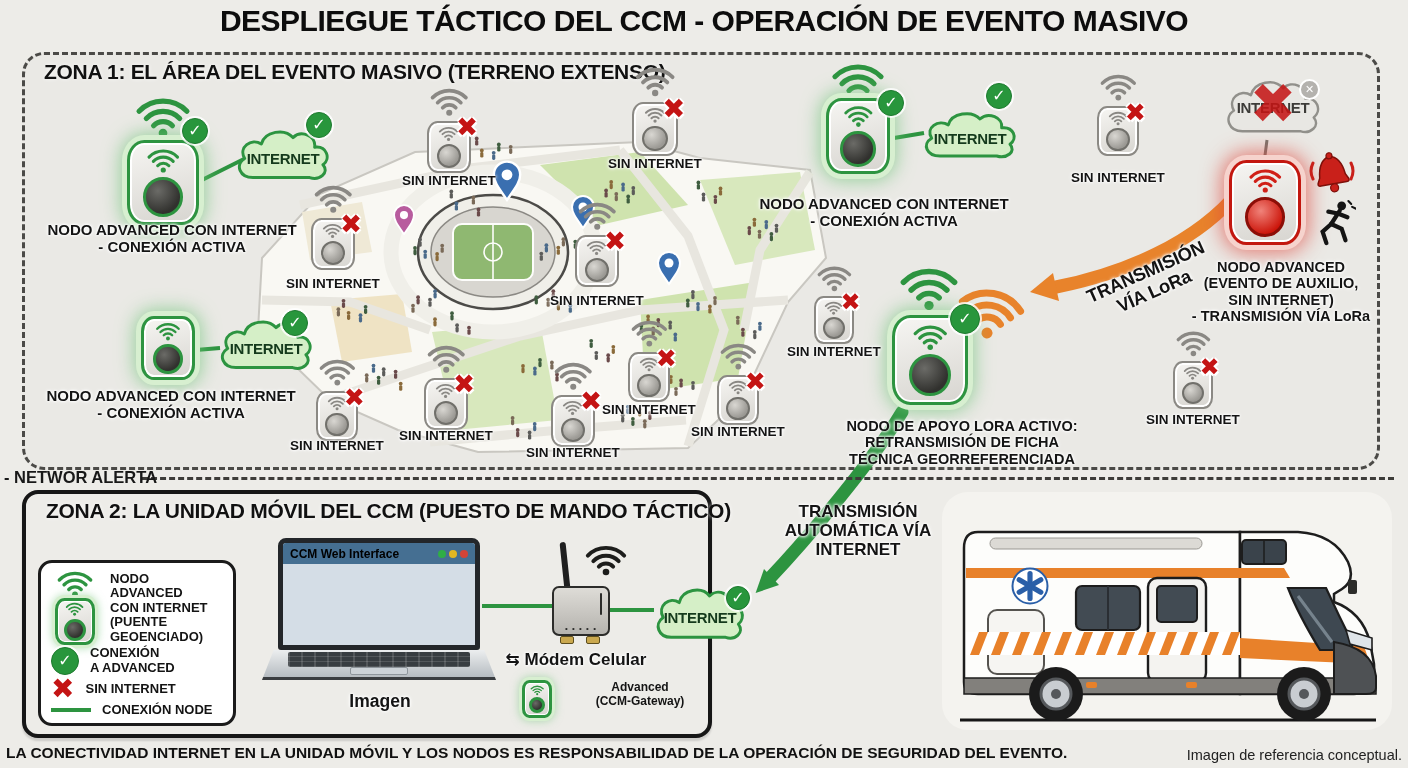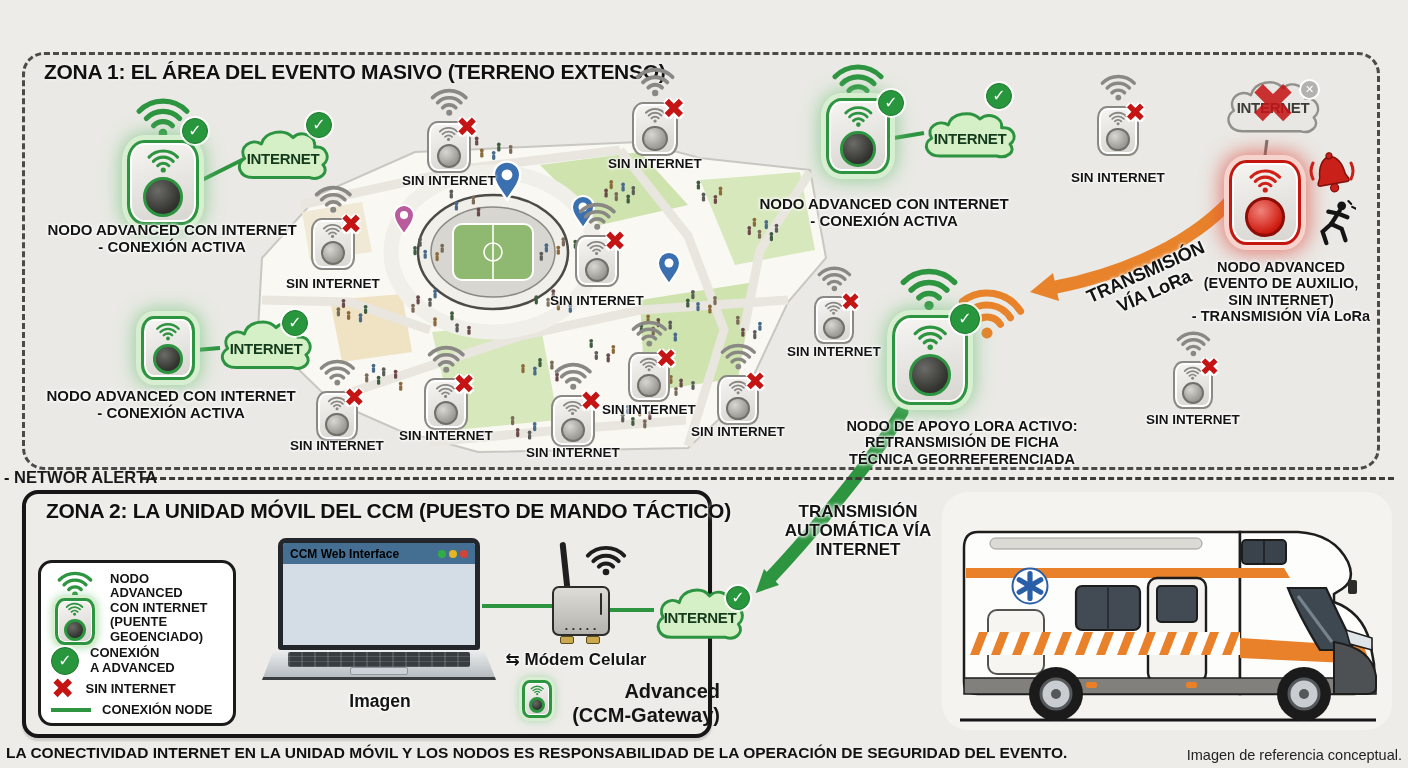--- a/index.html
+++ b/index.html
@@ -35,21 +35,21 @@
 .cloud.gray .ctext{color:#3c3b38;top:48%}
 .bigx{position:absolute;z-index:4;color:#c41414dd;font-weight:900;text-align:center;line-height:1}
 .badgex{position:absolute;z-index:5;border-radius:50%;background:#b4b2ae;border:2px solid #fff;color:#fff;font-weight:900;display:flex;align-items:center;justify-content:center;font-size:11px}
 .lbl{position:absolute;z-index:2;transform:translateX(-50%);text-align:center;font-weight:800;white-space:pre-line;line-height:1.13;color:#141414;font-size:13.5px;text-shadow:0 0 3px #fff,0 0 3px #fff,0 0 5px #fff}
 .lbl.big{font-size:15px}
 .lbl.mid{font-size:14.5px}
 .lbl.rot{transform:translate(-50%,-50%) rotate(-24deg);font-size:18.5px;letter-spacing:-.3px}
 .lbl.t2{font-size:17px}
 .lbl.cap{font-size:17.5px}
 .lbl.m17{font-size:17px}
-#gwlbl{position:absolute;left:560px;top:680px;width:160px;z-index:2;font-size:20px;font-weight:800;white-space:pre-line;line-height:1.18;color:#141414;text-align:right}
+#gwlbl{position:absolute;left:560px;top:680px;width:160px;z-index:2;font-size:12px;font-weight:800;white-space:pre-line;line-height:1.18;color:#141414;text-align:center}
 #legend{position:absolute;left:38px;top:560px;width:198px;height:166px;background:#fff;border:3px solid #1b1b1b;border-radius:14px;z-index:2;padding:7px 10px;display:flex;flex-direction:column;justify-content:space-between}
 .lrow{display:flex;align-items:center;gap:11px}
 .ltext{font-size:13px;font-weight:800;white-space:pre-line;line-height:1.12;color:#141414}
 .lnode{position:relative;width:48px;height:76px;flex:none}
 .lline{width:40px;border-top:4px solid #2d9440;flex:none}
 #laptop{position:absolute;z-index:2}
 .lt-screen{position:absolute;left:278px;top:538px;width:202px;height:112px;background:#d4dde6;border:5px solid #23262a;border-radius:8px 8px 3px 3px;overflow:hidden;z-index:2}
 .lt-bar{height:21px;background:#456f92;display:flex;align-items:center;padding:0 7px;gap:4px}
 .lt-title{color:#000000;font-size:12px;font-weight:800;flex:1;white-space:nowrap}
 .lt-dots{line-height:0}
@@ -327,20 +327,21 @@
       <path d="M1240 190 C1196 244 1122 274 1056 287" fill="none" stroke="#e8832b" stroke-width="13" stroke-linecap="round"></path>
       <polygon points="1030,292 1053,273 1059,301" fill="#e8832b"></polygon>
       <g transform="rotate(-28 987 333)">
         <circle cx="987" cy="333" r="5.5" fill="#e8832b"></circle>
         <path d="M984.2268173065 317.2421620217597 A16 16 0 0 1 1002.9394861835392 331.6097553435585" fill="none" stroke="#e8832b" stroke-width="7" stroke-linecap="round"></path>
         <path d="M982.146930286375 305.4237835380795 A28 28 0 0 1 1014.8941008211935 330.5670718512274" fill="none" stroke="#e8832b" stroke-width="7" stroke-linecap="round"></path>
         <path d="M980.06704326625 293.6054050543993 A40 40 0 0 1 1026.848715458848 329.5243883588963" fill="none" stroke="#e8832b" stroke-width="7" stroke-linecap="round"></path>
       </g>
     </svg>
 
+  <div id="title">DESPLIEGUE TÁCTICO DEL CCM - OPERACIÓN DE EVENTO MASIVO</div>
   <div class="ztitle" id="z1t">ZONA 1: EL ÁREA DEL EVENTO MASIVO (TERRENO EXTENSO)</div>
   <div class="ztitle" id="z2t">ZONA 2: LA UNIDAD MÓVIL DEL CCM (PUESTO DE MANDO TÁCTICO)</div>
   <div id="divline"></div>
   <div id="divtext">- NETWOR ALERTA</div>
 
   <div id="nodes">
 
     <span class="wifi" style="left:134px;top:96px"><svg viewBox="0 0 40 30" width="58" height="43.5">
           <path d="M13.5 20.5 A9 9 0 0 1 26.5 20.5" fill="none" stroke="#2d9440" stroke-width="3.6" stroke-linecap="round"></path>
           <path d="M8.5 15.5 A16 16 0 0 1 31.5 15.5" fill="none" stroke="#2d9440" stroke-width="3.6" stroke-linecap="round"></path>

